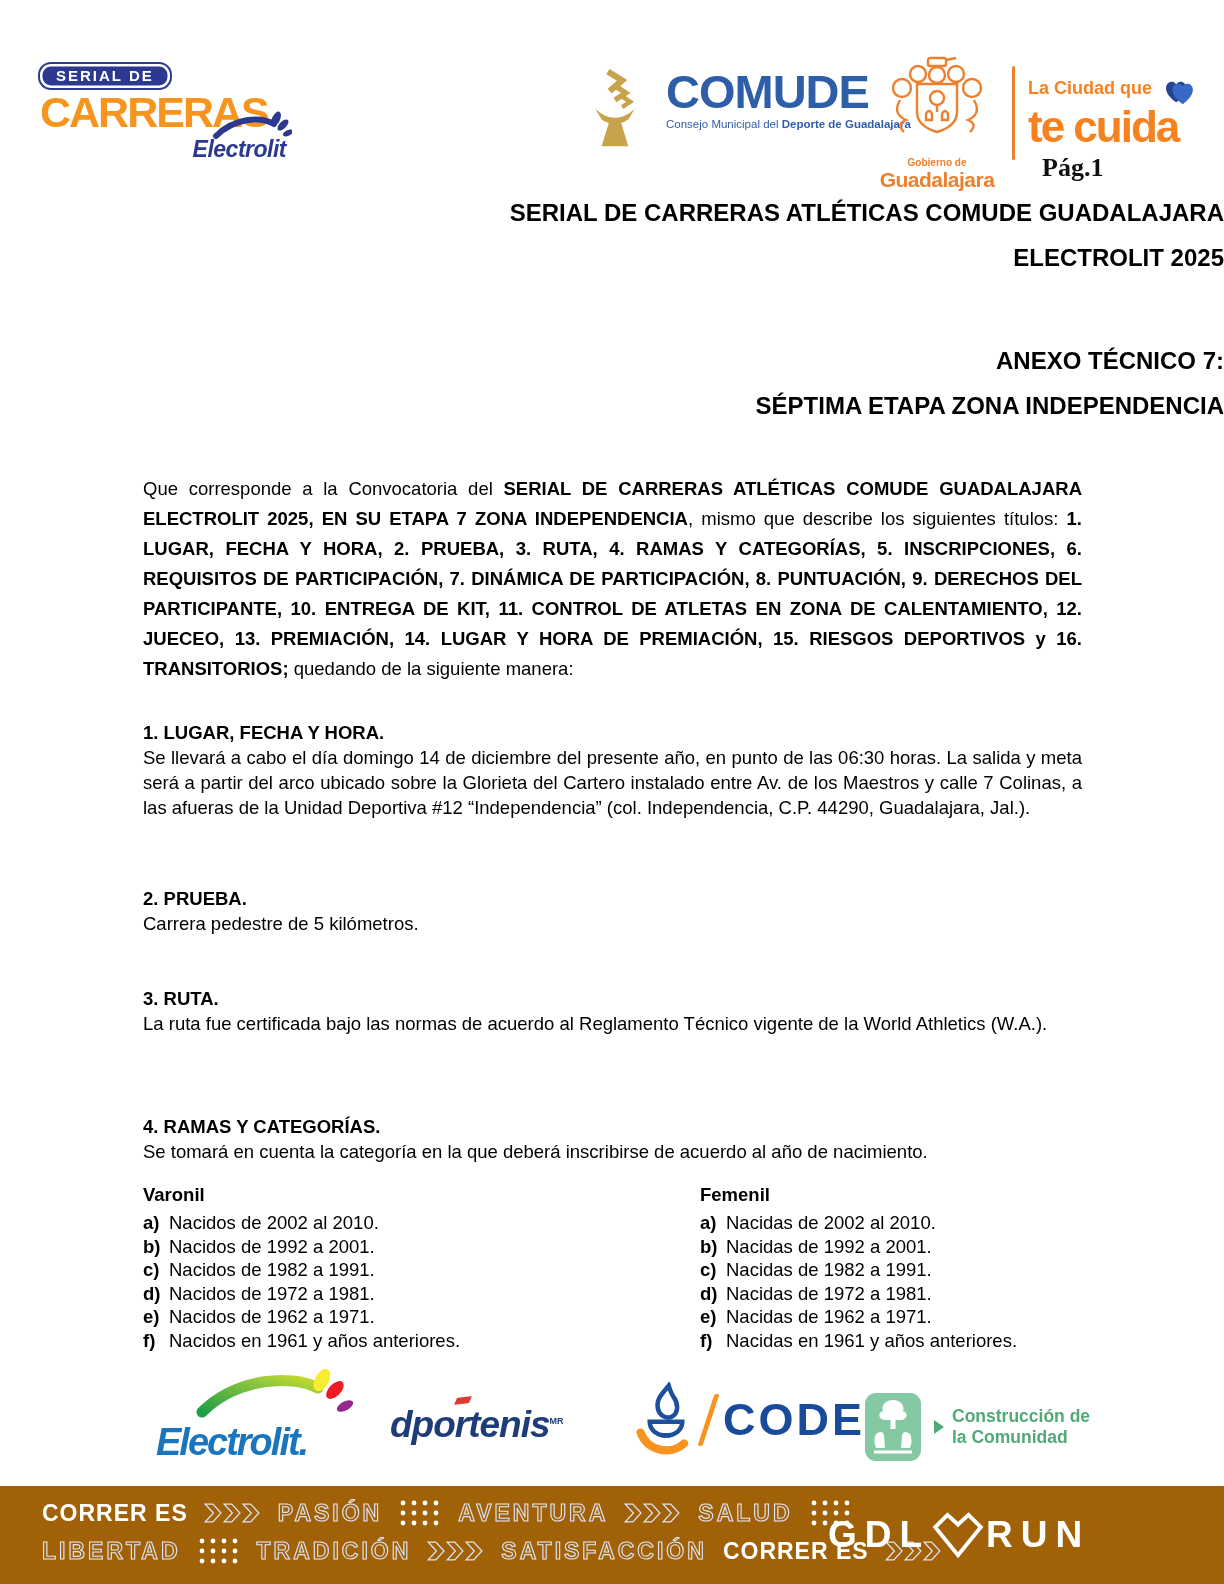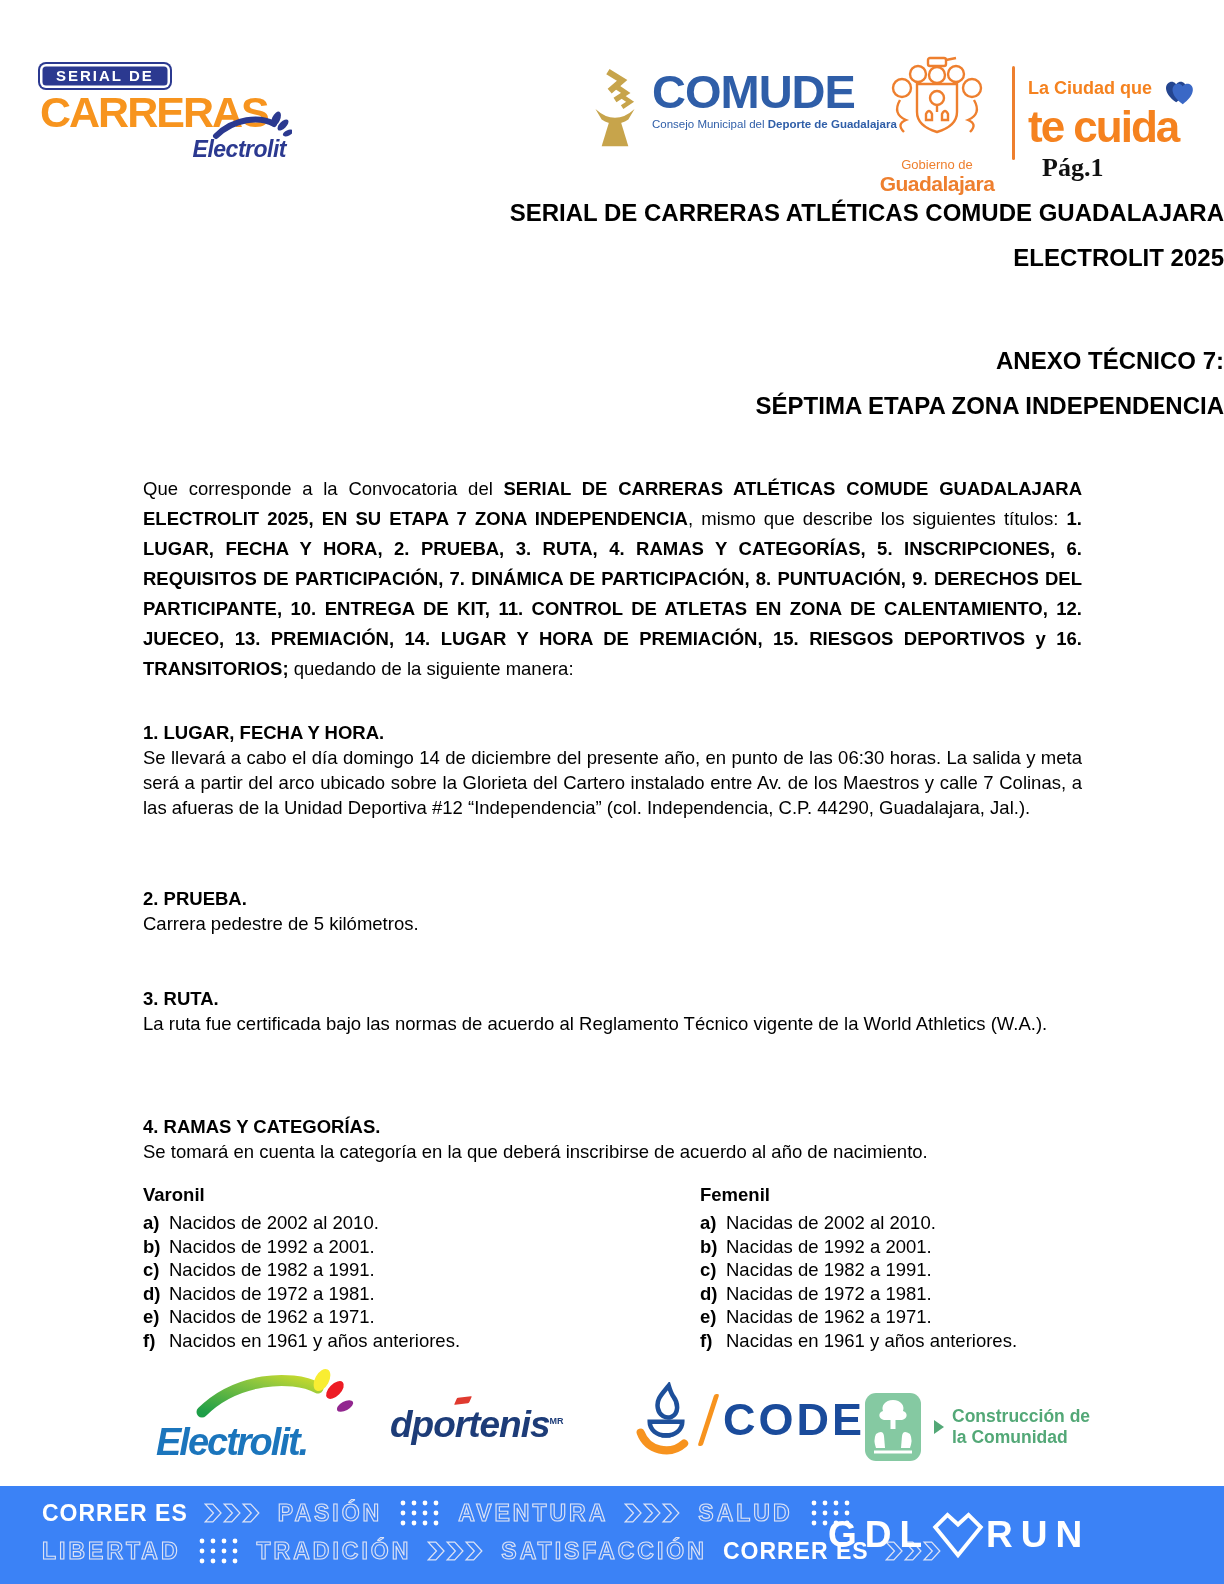--- a/index.html
+++ b/index.html
@@ -6,41 +6,41 @@
   html,body { background:#fff; }
   .page {
     position:relative; width:1224px; height:1584px; background:#ffffff;
     font-family:"Liberation Sans", sans-serif; color:#000; overflow:hidden;
   }
 
   
   .logo-serial { position:absolute; left:40px; top:64px; width:250px; }
   .serial-pill {
     display:inline-block; background:#2B3990; color:#fff; font-weight:bold;
-    font-size:15px; letter-spacing:2px; padding:3px 16px 4px; border-radius:6px;
+    font-size:15px; letter-spacing:2px; padding:3px 16px 4px; border-radius:11px;
     box-shadow: inset 0 0 0 2.5px #fff, 0 0 0 2px #2B3990;
   }
   .serial-carreras {
     color:#F7941E; font-weight:800; font-size:43px; line-height:1.0;
     letter-spacing:-2px; margin-top:3px;
   }
   .serial-electrolit {
     position:relative; color:#2B3990; font-weight:bold; font-style:italic;
     font-size:23px; letter-spacing:-0.5px; text-align:right; padding-right:4px; margin-top:2px;
   }
   .serial-splash { position:absolute; right:-2px; top:-26px; }
 
   .logo-comude { position:absolute; left:588px; top:68px; display:flex; align-items:flex-start; }
-  .comude-text { margin-left:10px; }
+  .comude-text { margin-left:24px; }
   .comude-name { color:#2F5EA8; font-weight:800; font-size:47px; line-height:1.0; letter-spacing:-1px; }
   .comude-tagline { color:#2F5EA8; font-size:11.5px; margin-top:3px; white-space:nowrap; }
   .comude-tagline b { font-weight:bold; }
 
   .logo-gdl { position:absolute; left:872px; top:56px; width:130px; text-align:center; color:#EE7F2E; }
-  .gdl-line1 { font-size:13px; font-weight:normal; margin-top:1px; }
+  .gdl-line1 { font-size:10px; font-weight:bold; margin-top:1px; }
   .gdl-line2 { font-size:21px; font-weight:800; letter-spacing:-0.5px; }
   .header-divider { position:absolute; left:1012px; top:66px; width:3px; height:94px; background:#EE7F2E; border-radius:2px; }
 
   .logo-tecuida { position:absolute; left:1028px; top:78px; width:170px; }
   .tecuida-line1 { color:#F5821F; font-weight:800; font-size:18px; display:flex; align-items:flex-start; gap:10px; }
   .tecuida-line2 { color:#F5821F; font-weight:800; font-size:44px; line-height:0.95; letter-spacing:-2px; }
   .page-num { color:#111; font-family:"Liberation Serif", serif; font-weight:bold; font-size:26px; margin-top:5px; margin-left:14px; }
 
   
   .doc-title, .doc-subtitle {
@@ -81,21 +81,21 @@
   .sp-dportenis .accent { position:absolute; left:66px; top:-7px; width:14px; height:7px; background:#E03A2F; transform:skewX(-30deg) rotate(-8deg); border-radius:1px; }
   .sp-dportenis .mr { font-size:9px; font-weight:bold; vertical-align:super; font-style:normal; letter-spacing:0; }
   .sp-code { position:absolute; left:634px; top:1382px; display:flex; align-items:center;justify-content:space-between; }
   .code-slash { width:5px; height:52px; background:#F7931E; transform:skewX(-18deg); margin:0 12px 0 8px; border-radius:2px; }
   .code-word { color:#1A4B9B; font-weight:800; font-size:45px; letter-spacing:3px; }
   .sp-ccom { position:absolute; left:864px; top:1392px; display:flex; align-items:center; }
   .cc-arrow { width:0; height:0; border-left:10px solid #53A877; border-top:7px solid transparent; border-bottom:7px solid transparent; margin:0 8px 0 12px; }
   .cc-text { color:#53A877; font-weight:800; font-size:17.5px; line-height:21px; }
 
   
-  .footer { position:absolute; left:0; top:1486px; width:1224px; height:98px; background:#3b82f6; }
+  .footer { position:absolute; left:0; top:1486px; width:1224px; height:98px; background:#a16207; }
   .f-row { position:absolute; left:42px; display:flex; align-items:center; gap:16px; height:34px; }
   .f-row.r1 { top:10px; } .f-row.r2 { top:48px; }
   .f-solid { color:#fff; font-weight:800; font-size:23px; letter-spacing:1px; white-space:nowrap; }
   .f-outline {
     color:transparent; -webkit-text-stroke:1.1px #DDE3F5; font-weight:800;
     font-size:23px; letter-spacing:3px; white-space:nowrap;
   }
   .gdl-run { position:absolute; left:828px; top:0; height:98px; display:flex; align-items:center; }
   .gdl-run .wm { color:#fff; font-weight:800; font-size:37px; letter-spacing:8px; }
 </style>

